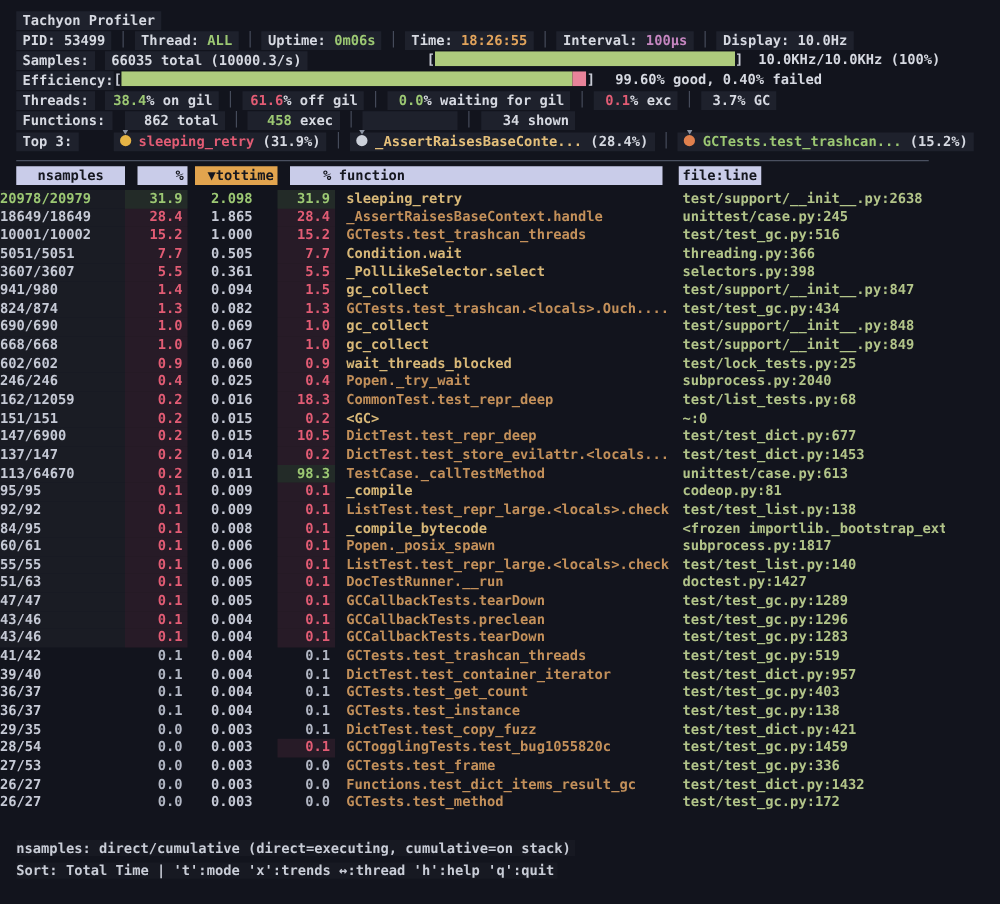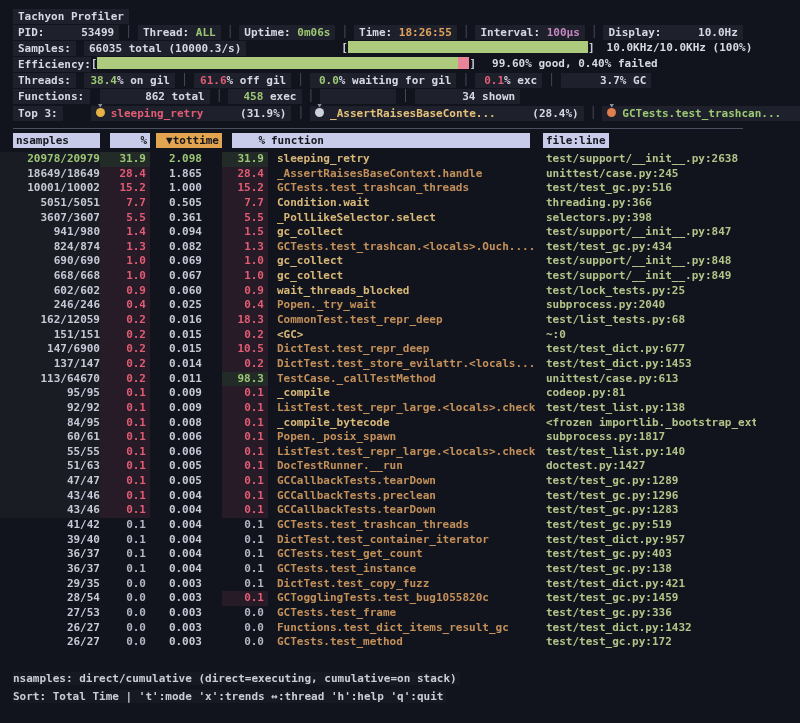--- a/index.html
+++ b/index.html
@@ -13,21 +13,21 @@
   html,body{width:800px;height:723px;overflow:hidden;}
   body{
     background:var(--bg); color:var(--fg);
     font-family:"DejaVu Sans Mono","Liberation Mono",monospace;
     font-size:11px; font-weight:700;
   }
   .app{width:756px;height:723px;padding:8px 0 0 13px;position:relative;}
   .line{height:16px;line-height:16px;white-space:nowrap;display:flex;align-items:center;}
   .chip{background:var(--chip);padding:0 5px;display:inline-block;height:15px;line-height:15px;}
   .sep{color:var(--sep);margin:0 6px;}
-  .c-fg{color:var(--fg);margin-left:30px;} .c-green{color:var(--green);} .c-red{color:var(--red);}
+  .c-fg{color:var(--fg);} .c-green{color:var(--green);} .c-red{color:var(--red);}
   .c-orange{color:var(--orange);margin-top:43px;} .c-purple{color:var(--purple);} .c-yellow{color:var(--yellow);}
   .lbl{color:var(--fg);}
   
   .bar-bracket{color:#c9ccd6;}
   .bar{display:inline-block;height:12px;background:#0c0e15;vertical-align:middle;position:relative;top:-1px;overflow:hidden;white-space:nowrap;font-size:0;}
   .bar .fill{display:inline-block;height:12px;vertical-align:top;}
   .fill-green{background:var(--bargreen);}
   .fill-pink{background:var(--barpink);}
   
   .stat-val{display:inline-block;text-align:right;}
@@ -38,28 +38,28 @@
   .m-gold{background:#e6b445;}
   .m-silver{background:#ccd1da;}
   .m-bronze{background:#e0804d;}
   .rule{border-top:1px solid var(--sep);margin:6px 13px 4px 0;}
   
   .table{margin-left:-13px;}
   .thead,.tr{display:grid;grid-template-columns:100px 50px 72px 46px 275px 1fr;}
   .thead{height:17px;line-height:15px;margin-bottom:2px;}
   .thead .h{color:var(--hdrtext);}
   .hchip{background:var(--hdr);display:block;height:15px;line-height:15px;padding:0 3px;}
-  .h-ns .hchip{margin-left:13px;text-align:left;}
+  .h-ns .hchip{margin-left:13px;text-align:center;}
   .h-p .hchip{margin-left:10px;text-align:right;}
   .h-tot .hchip{margin-left:6px;text-align:right;background:var(--hdrsel);}
   .h-fn .hchip{margin-right:13px;}
   .h-fl .hchip{display:inline-block;padding:0 3px;}
   .tr{height:14.65px;line-height:14.65px;white-space:nowrap;}
   .td{overflow:hidden;}
-  .ns{color:var(--num);text-align:right;}
+  .ns{color:var(--num);text-align:left;}
   .p1,.p2{text-align:right;padding-right:4px;}
   .tot{color:var(--num);text-align:right;padding-right:20px;}
   .p1.c-red,.p2.c-red{color:var(--red);background:rgba(226,100,125,0.10);}
   .p1.c-green,.p2.c-green{color:var(--green);background:rgba(156,200,115,0.13);}
   .p1.c-dim,.p2.c-dim{color:var(--dimnum);}
   .ns.stripe{background:rgba(255,255,255,0.035);}
   .ns.acc,.tot.acc{color:var(--green);}
   .fn{padding-left:9px;}
   .f-tan{color:var(--tan);} .f-khaki{color:var(--khaki);}
   .fl{color:var(--file);padding-left:3px;}

